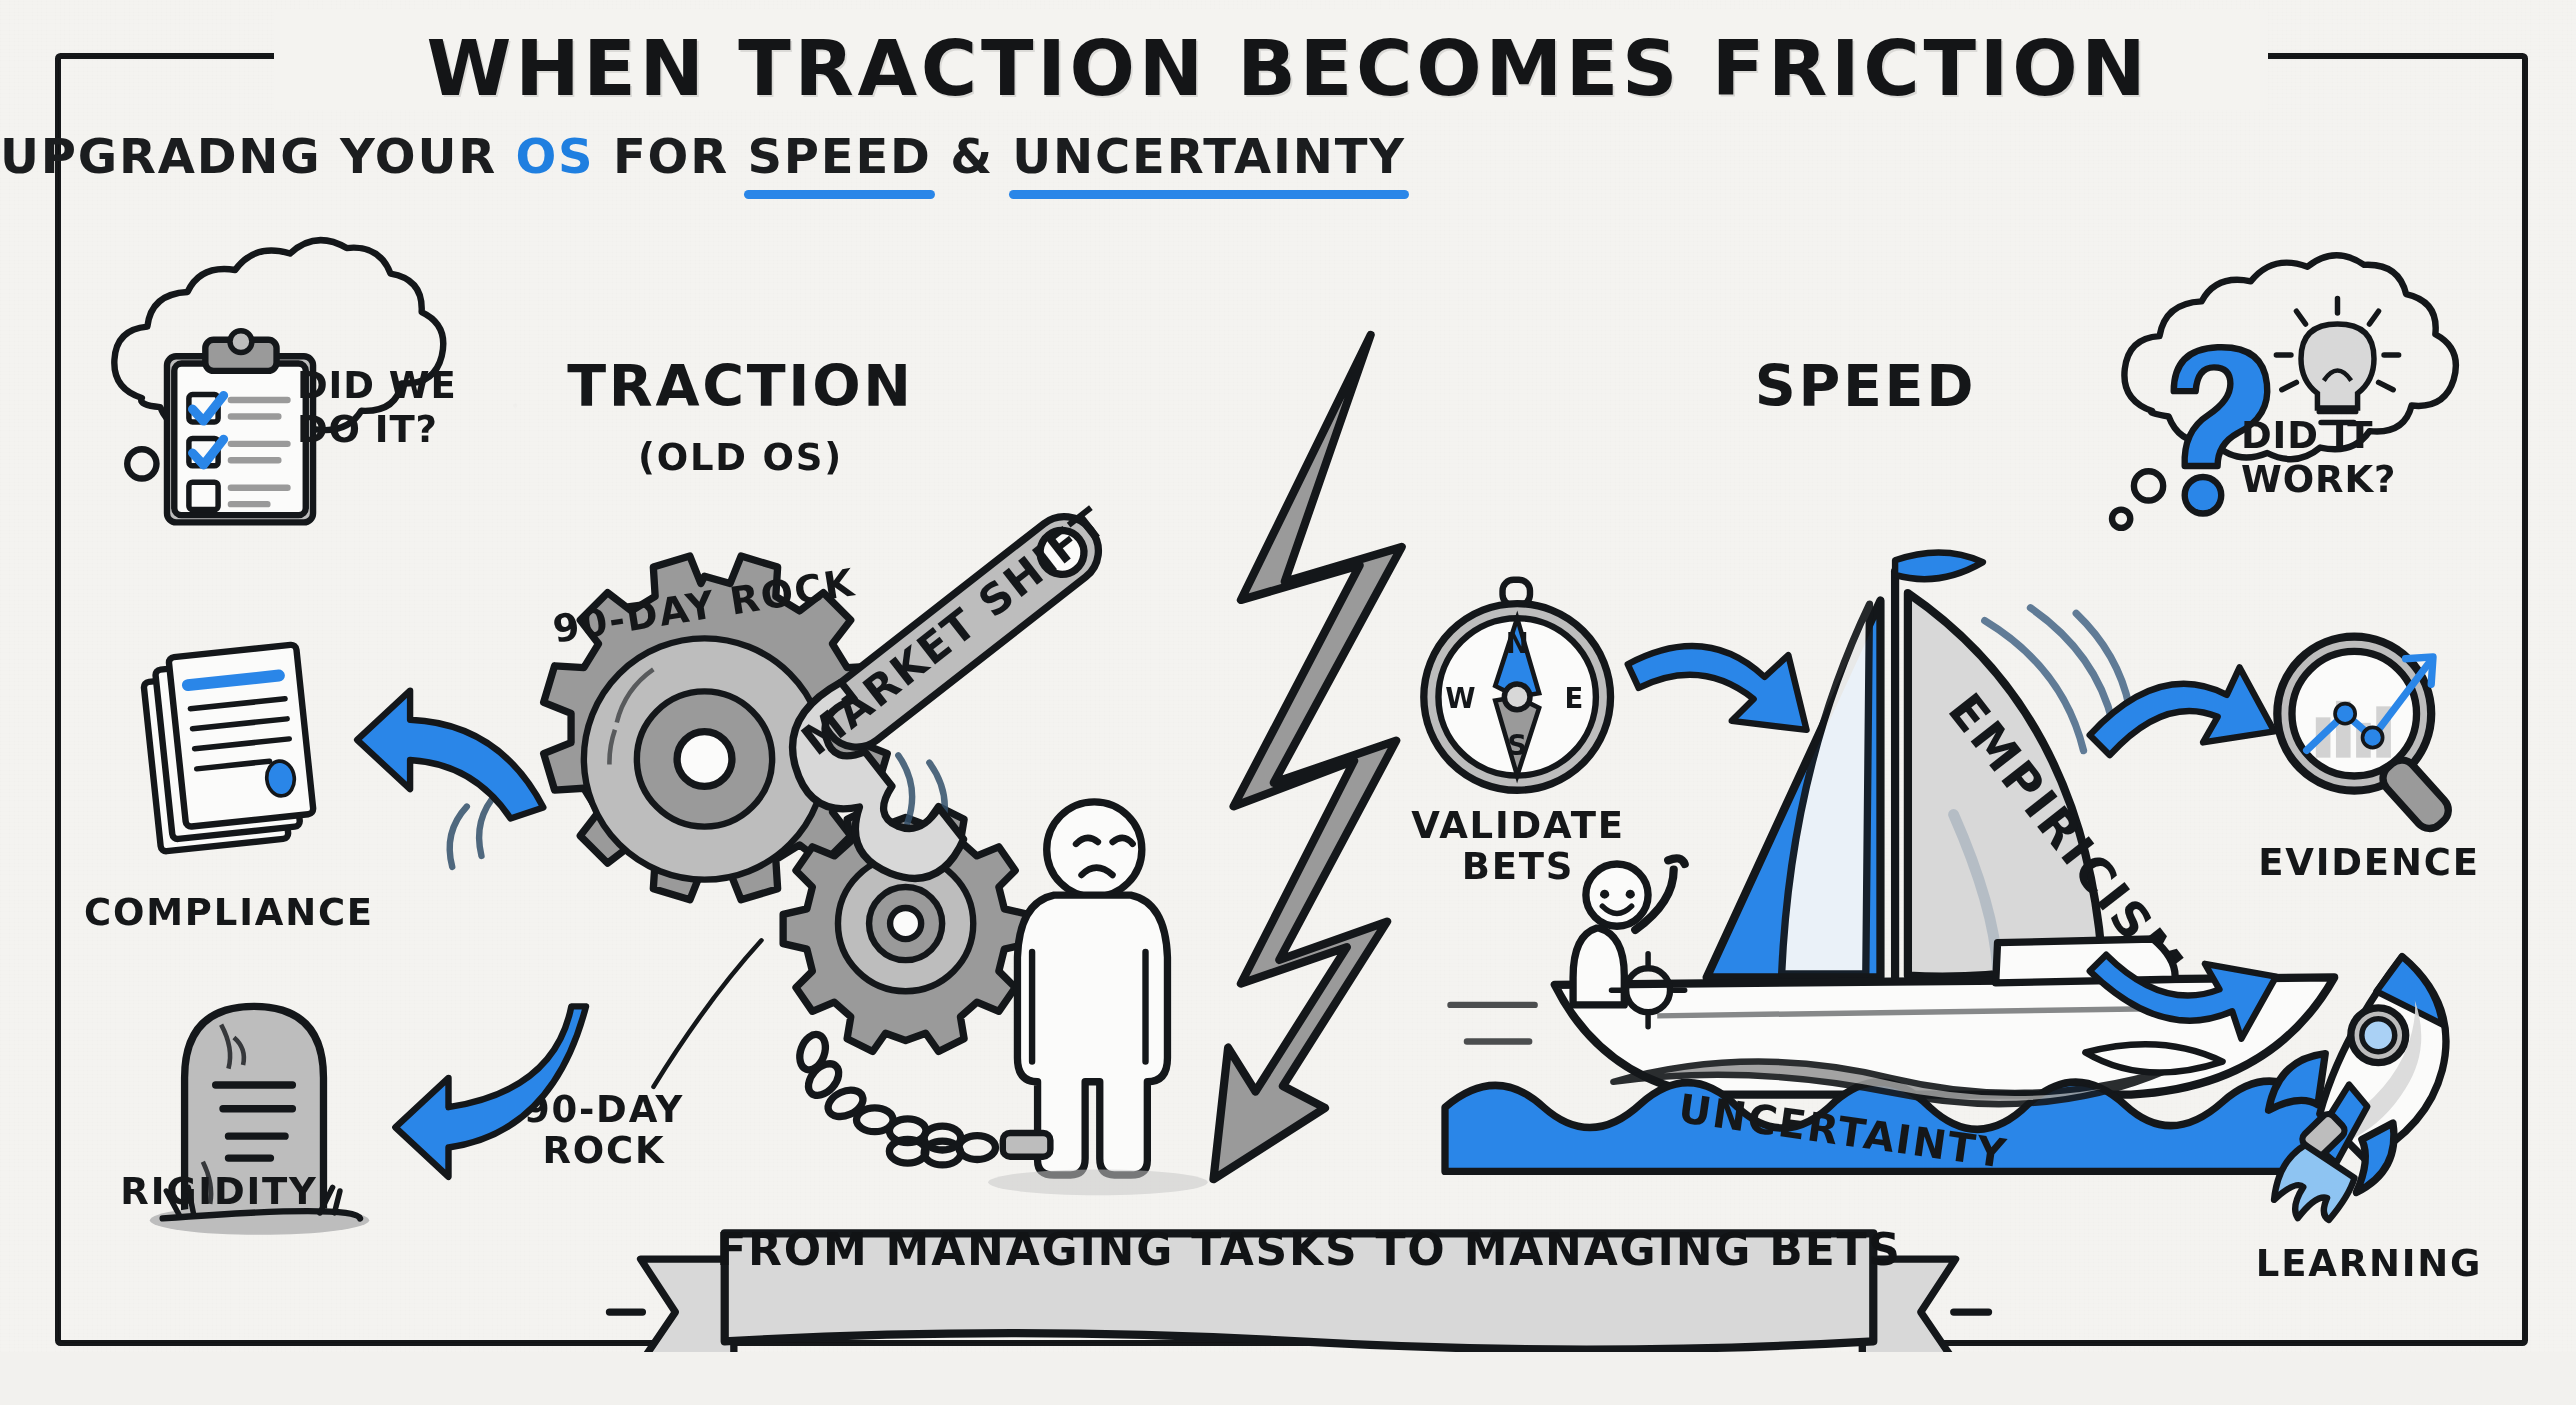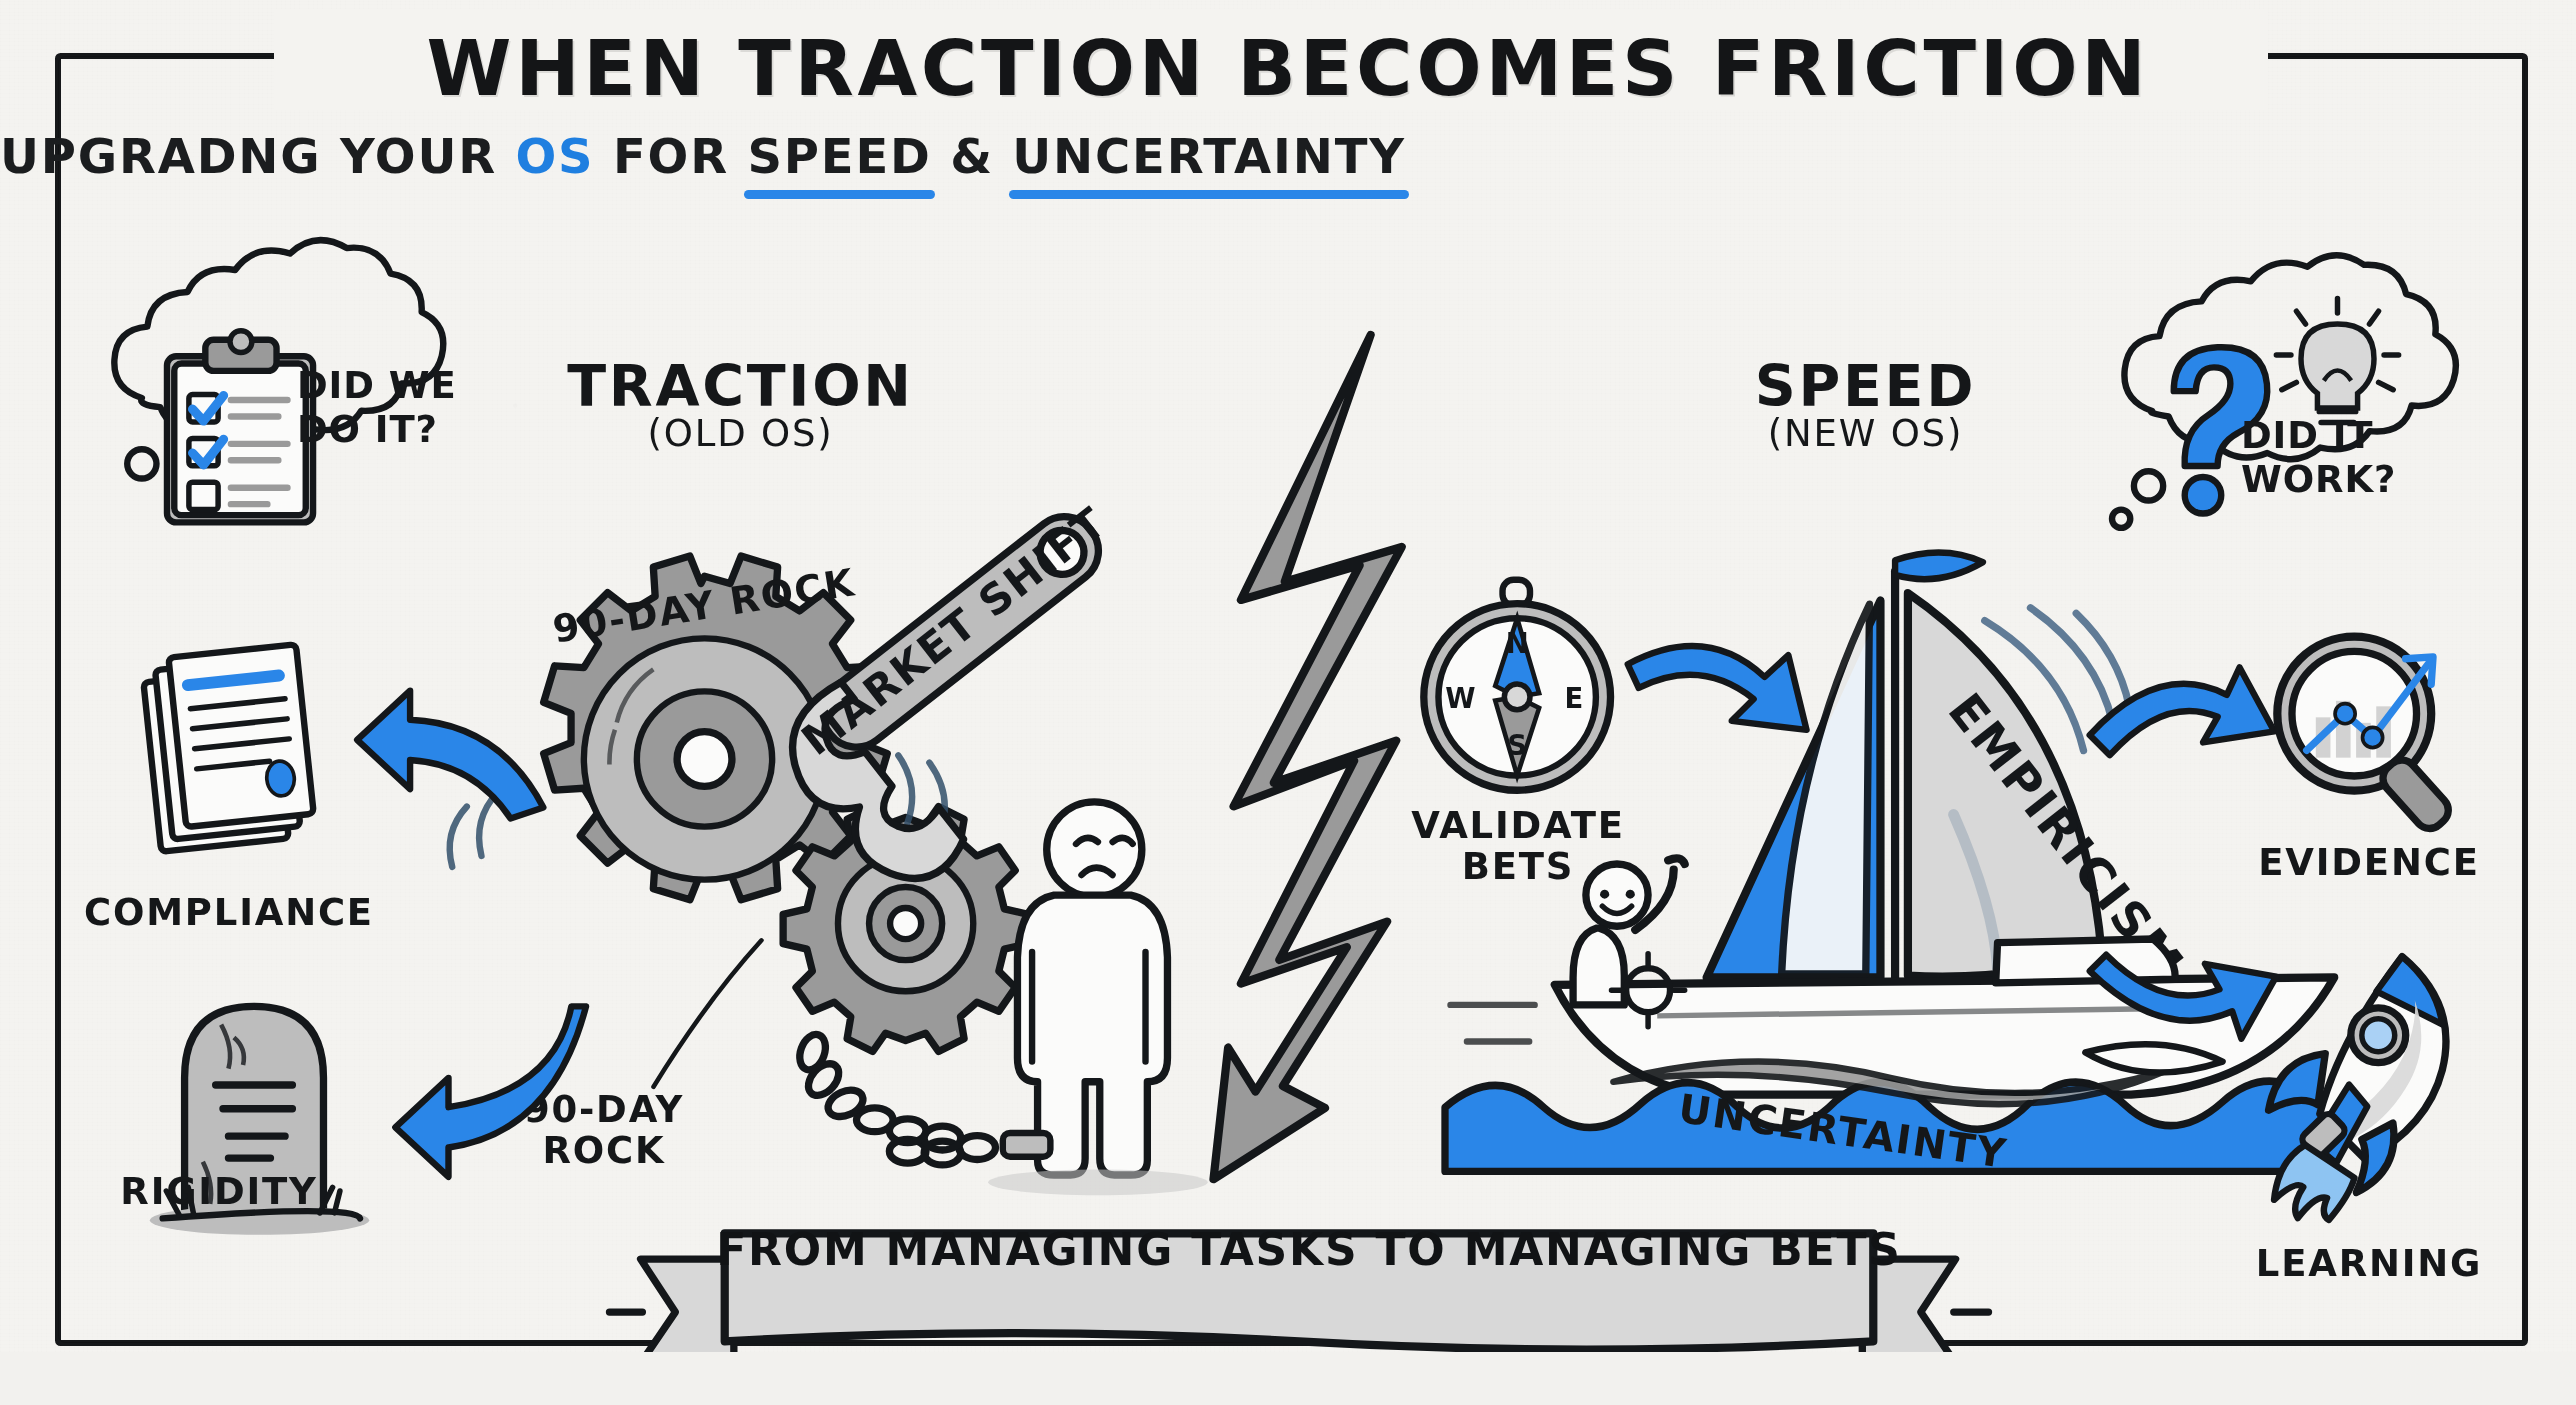--- a/index.html
+++ b/index.html
@@ -43,21 +43,21 @@
     display:inline-block;position:relative;
   }
   .ul-blue::after{
     content:"";position:absolute;left:-3.7px;right:-3.7px;bottom:-14.6px;height:9.1px;
     background:#2a86e8;border-radius:5.5px;
   }
   .col-head{
     position:absolute;text-align:center;font-size:57px;font-weight:700;
     letter-spacing:2.7px;color:#151719;line-height:1.02;
   }
-  .col-head .sub{display:block;font-size:37px;font-weight:400;letter-spacing:1.8px;margin-top:0;}
+  .col-head .sub{display:block;font-size:37px;font-weight:700;letter-spacing:1.8px;margin-top:24px;}
   .lbl{
     position:absolute;font-size:37px;font-weight:600;letter-spacing:1.8px;
     color:#151719;text-align:center;line-height:1.12;white-space:pre-line;
   }
   .bubble-text{
     position:absolute;font-size:33px;font-weight:600;letter-spacing:0.9px;
     color:#16181a;line-height:1.2;text-align:left;white-space:pre-line;
   }
   .banner-text{
     position:absolute;left:0;right:0;top:1224px;text-align:center;
@@ -219,21 +219,20 @@
     <path class="blue-f" d="M224 20 q-18 92 -134 110 l0 -32 l-58 54 l58 54 l0 -32 q114 -16 150 -154 z" stroke="#14171a" stroke-width="7" stroke-linejoin="round"></path>
   </svg>
   <div class="lbl" style="left:82px;top:1171px;width:274px;">RIGIDITY</div>
 
   <svg class="abs" style="left:1208px;top:329px;" width="201" height="869" viewBox="0 0 220 950">
     <path class="gry-d" d="M178 6 L36 296 L166 258 L28 522 L160 472 L36 716 L152 676 L52 834 L22 786 L6 930 L128 852 L82 828 L196 648 L78 690 L206 450 L72 496 L212 238 L84 276 z" stroke="#14171a" stroke-width="9" stroke-linejoin="round"></path>
   </svg>
 
   <div class="col-head" style="left:1637px;top:357px;width:457px;">
     <span>SPEED</span>
-    <span class="sub">(NEW OS)</span>
   </div>
 
   <svg class="abs" style="left:2095px;top:274px;" width="403" height="274" viewBox="0 0 440 300">
     <path class="ink" d="M62 150 q-34 -12 -30 -46 q4 -34 38 -36 q6 -36 46 -38 q16 -30 54 -22 q24 -30 62 -16 q30 -24 62 -2 q38 -2 46 32 q36 8 32 44 q30 16 20 50 q-10 32 -46 28 q-8 32 -46 28 q-18 26 -54 18 q-26 22 -58 6 q-34 14 -60 -12 q-36 4 -48 -28 q-24 -4 -18 -6 z" fill="#fbfbfa"></path>
     <circle class="ink" cx="58" cy="232" r="16" fill="#fbfbfa"></circle>
     <circle class="ink" cx="28" cy="268" r="10" fill="#fbfbfa"></circle>
   </svg>
 
   <svg class="abs" style="left:2150px;top:338px;" width="137" height="183" viewBox="0 0 150 200">
     <path class="blue-f" d="M26 58 q0 -46 48 -48 q50 -2 54 40 q4 36 -32 54 q-22 12 -22 36 l-36 0 q-2 -38 26 -56 q24 -16 24 -34 q0 -18 -18 -18 q-18 0 -20 26 z" stroke="#14171a" stroke-width="7" stroke-linejoin="round"></path>

